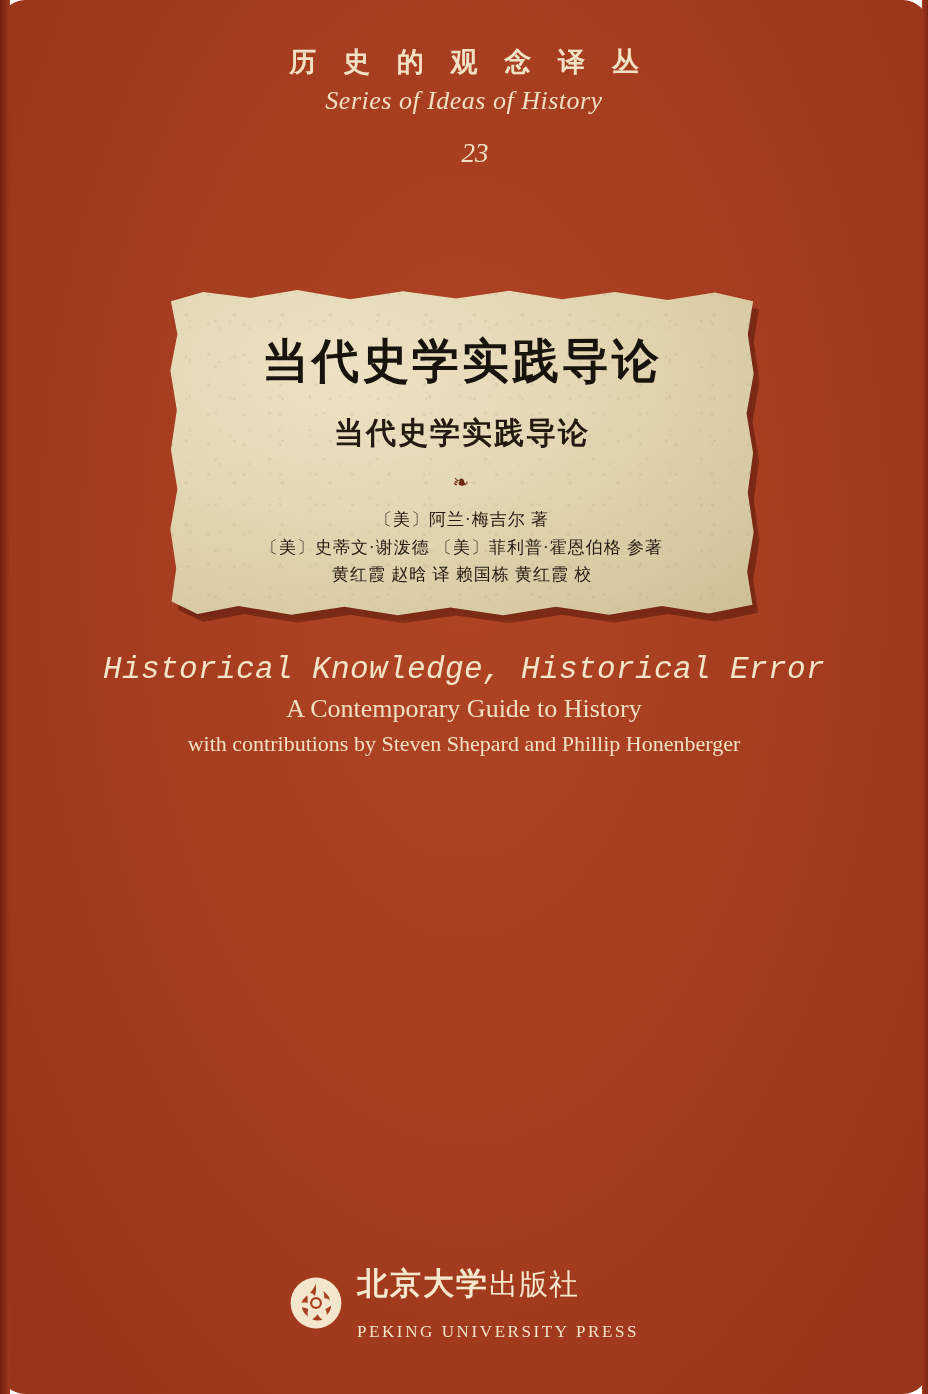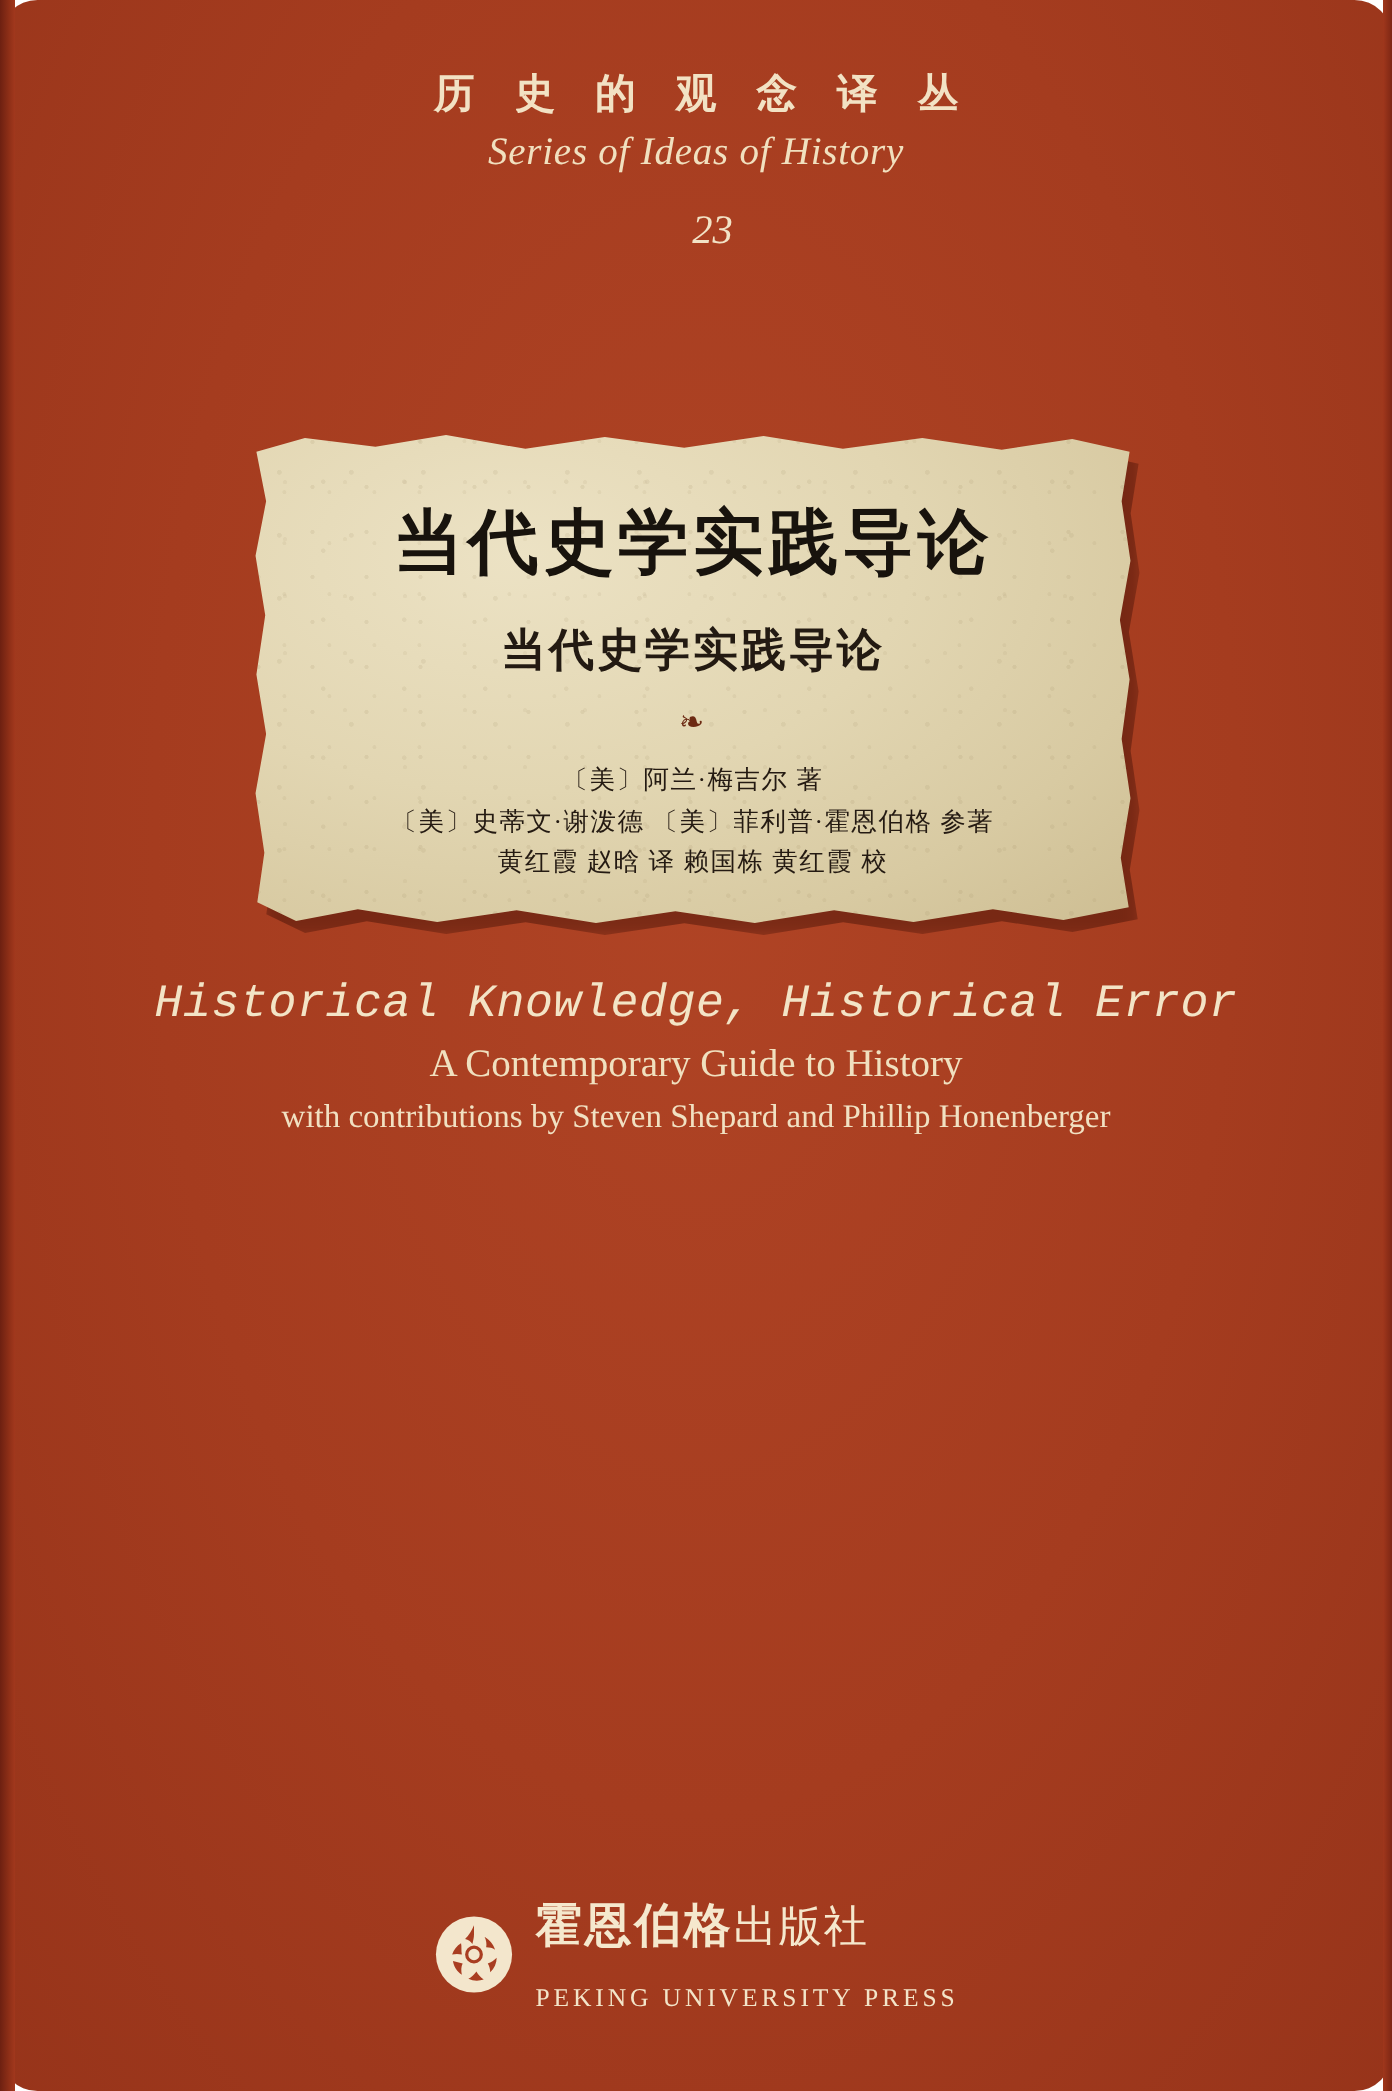--- a/index.html
+++ b/index.html
@@ -290,18 +290,18 @@
         <path d="M50 14c-3 7-6 12-11 17 4 1 7 3 9 6 1-4 2-8 2-12z"></path>
         <path d="M34 36c-5 3-9 8-11 14 4-1 8-1 12 0-1-5 0-10 -1-14z"></path>
         <path d="M24 58c1 7 5 13 11 17-1-5-1-10 1-14-4-1-8-2-12-3z"></path>
         <path d="M43 80c6 3 13 3 19 1-4-3-7-6-9-10-3 4-6 7-10 9z"></path>
         <path d="M70 72c5-5 8-11 8-18-3 3-7 6-11 7 2 3 3 7 3 11z"></path>
         <path d="M76 44c-2-7-7-12-13-16 2 4 3 9 2 13 4 0 8 1 11 3z"></path>
         <circle cx="50" cy="50" r="9" fill="none" stroke="#a93d21" stroke-width="4"></circle>
       </g>
     </svg>
     <div class="pub-text">
-      <div class="pub-cn"><span class="pub-cn-strong">霍恩伯格</span><span>出版社</span></div>
+      <div class="pub-cn"><span class="pub-cn-strong">北京大学</span><span>出版社</span></div>
       <div class="pub-en">PEKING UNIVERSITY PRESS</div>
     </div>
   </div>
 
 </div>
 
 </body></html>

